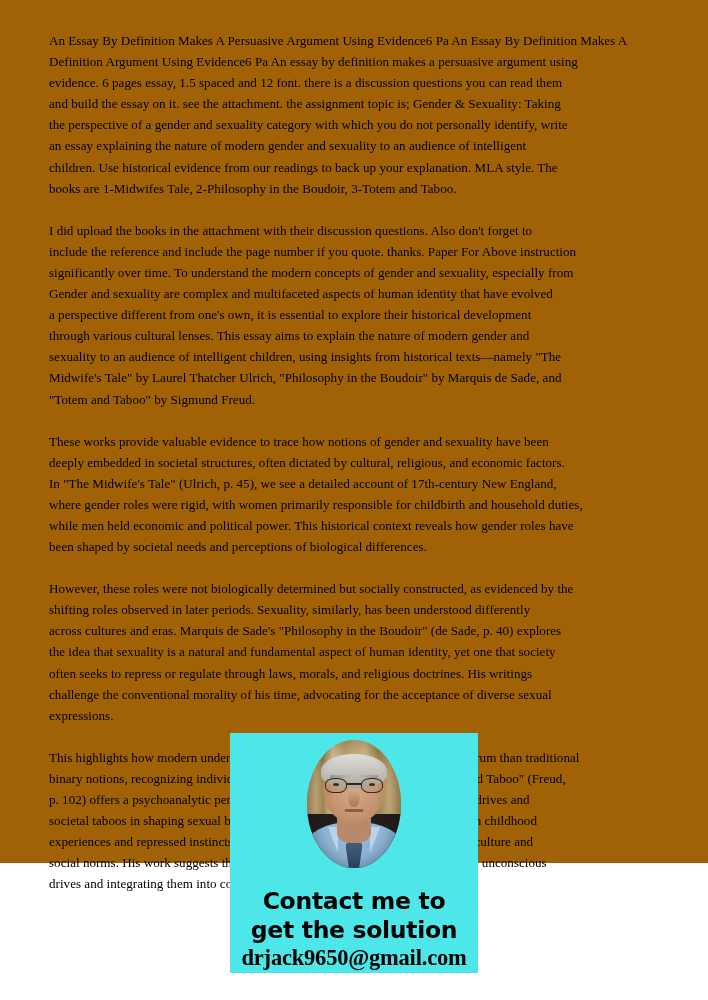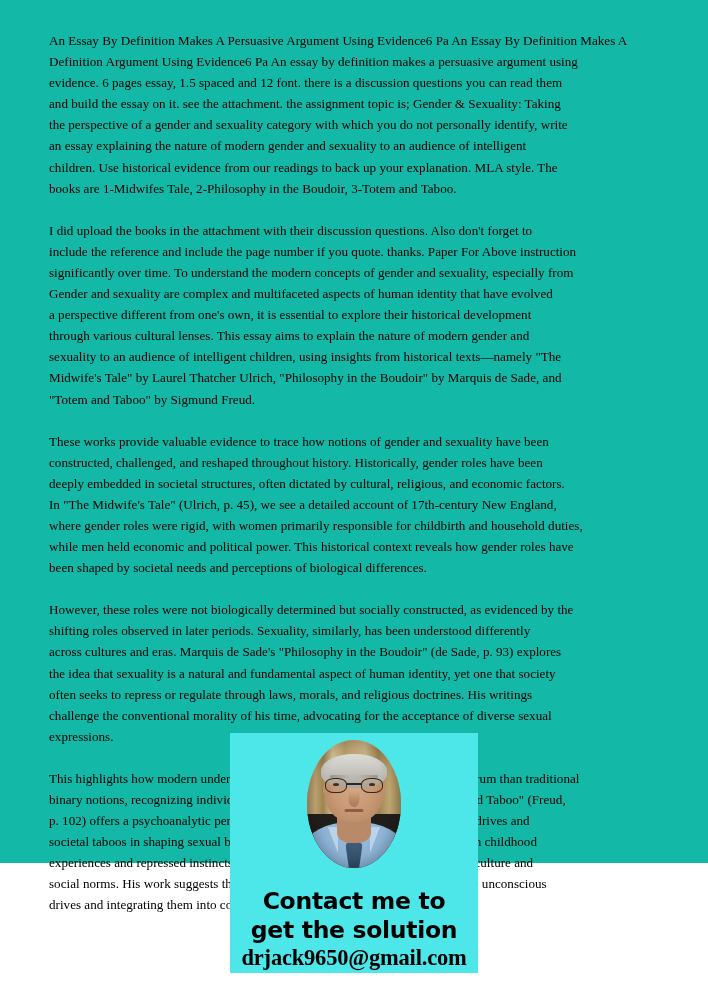--- a/index.html
+++ b/index.html
@@ -13,21 +13,21 @@
     background: #ffffff;
     font-family: "Liberation Serif", "DejaVu Serif", serif;
     overflow: hidden;
     position: relative;
   }
 
   #page {
     position: relative;
     width: 708px;
     height: 863px;
-    background: #14b8a6;
+    background: #a16207;
     box-sizing: border-box;
   }
 
   #doc-body {
     position: absolute;
     left: 49px;
     top: 30px;
     width: 633px;
     color: #000000;
     font-size: 13.1px;
@@ -291,32 +291,31 @@
       <span class="ln">Gender and sexuality are complex and multifaceted aspects of human identity that have evolved</span>
       <span class="ln">a perspective different from one's own, it is essential to explore their historical development</span>
       <span class="ln">through various cultural lenses. This essay aims to explain the nature of modern gender and</span>
       <span class="ln">sexuality to an audience of intelligent children, using insights from historical texts—namely "The</span>
       <span class="ln">Midwife's Tale" by Laurel Thatcher Ulrich, "Philosophy in the Boudoir" by Marquis de Sade, and</span>
       <span class="ln">"Totem and Taboo" by Sigmund Freud.</span>
     </p>
 
     <p class="para">
       <span class="ln">These works provide valuable evidence to trace how notions of gender and sexuality have been</span>
-      <span class="ln">constructed, challenged, and reshaped throughout history. Historically, gender roles have been</span>
       <span class="ln">deeply embedded in societal structures, often dictated by cultural, religious, and economic factors.</span>
       <span class="ln">In "The Midwife's Tale" (Ulrich, p. 45), we see a detailed account of 17th-century New England,</span>
       <span class="ln">where gender roles were rigid, with women primarily responsible for childbirth and household duties,</span>
       <span class="ln">while men held economic and political power. This historical context reveals how gender roles have</span>
       <span class="ln">been shaped by societal needs and perceptions of biological differences.</span>
     </p>
 
     <p class="para">
       <span class="ln">However, these roles were not biologically determined but socially constructed, as evidenced by the</span>
       <span class="ln">shifting roles observed in later periods. Sexuality, similarly, has been understood differently</span>
-      <span class="ln">across cultures and eras. Marquis de Sade's "Philosophy in the Boudoir" (de Sade, p. 93) explores</span>
+      <span class="ln">across cultures and eras. Marquis de Sade's "Philosophy in the Boudoir" (de Sade, p. 40) explores</span>
       <span class="ln">the idea that sexuality is a natural and fundamental aspect of human identity, yet one that society</span>
       <span class="ln">often seeks to repress or regulate through laws, morals, and religious doctrines. His writings</span>
       <span class="ln">challenge the conventional morality of his time, advocating for the acceptance of diverse sexual</span>
       <span class="ln">expressions.</span>
     </p>
 
     <p class="para">
       <span class="ln">This highlights how modern understandings of sexuality embrace a broader spectrum than traditional</span>
       <span class="ln">binary notions, recognizing individual identity and expression. Freud's "Totem and Taboo" (Freud,</span>
       <span class="ln">p. 102) offers a psychoanalytic perspective, emphasizing the role of unconscious drives and</span>

